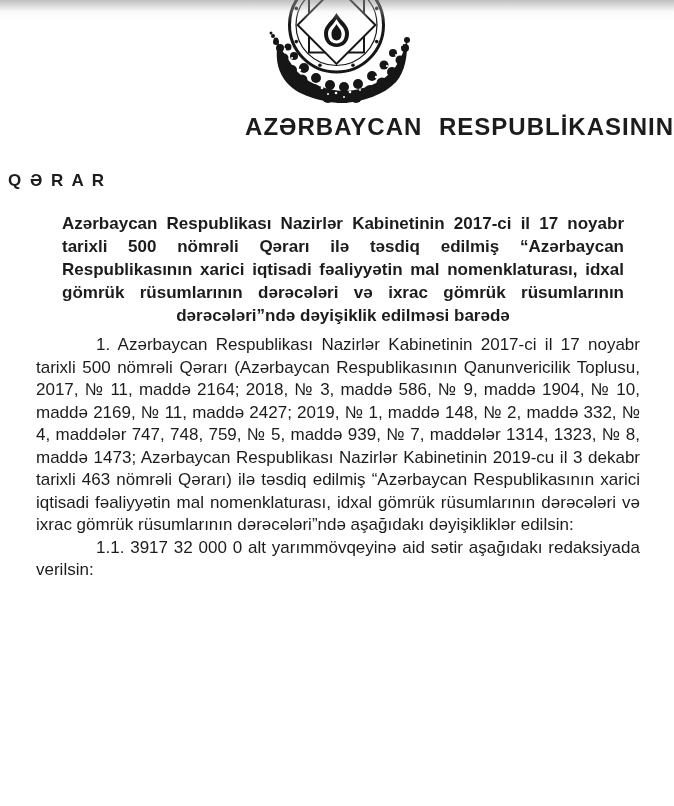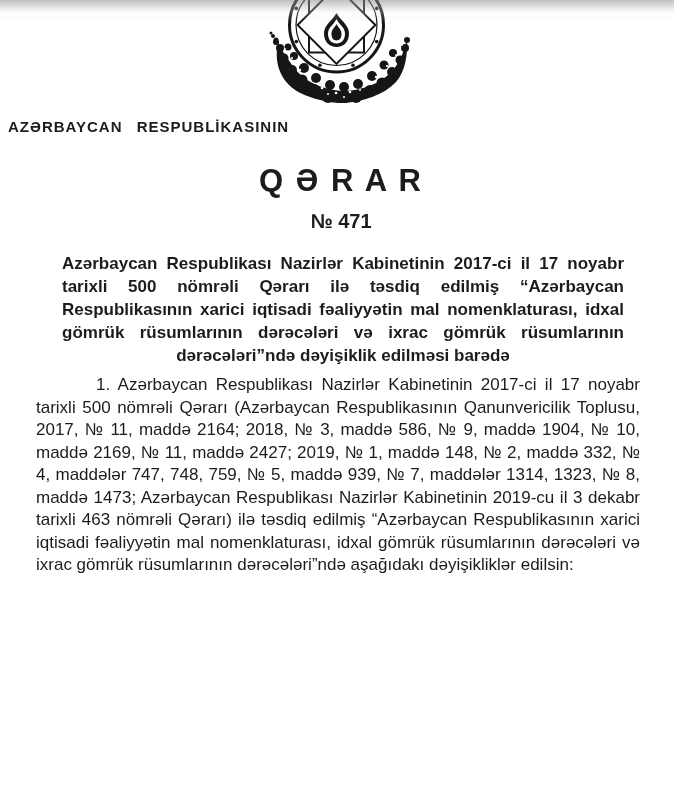--- a/index.html
+++ b/index.html
@@ -12,26 +12,26 @@
     color:#1c1c1c;
   }
   .top-shadow{
     position:absolute;top:0;left:0;width:100%;height:22px;
     background:linear-gradient(to bottom, rgba(140,140,140,0.55), rgba(240,240,240,0.25) 55%, rgba(255,255,255,0));
     pointer-events:none;z-index:5;
   }
   .emblem{position:absolute;top:0;left:250px;width:180px;height:103px;z-index:1;}
   .content{position:relative;z-index:2;}
   .institution{
-    margin:113px 0 0 8px;text-align:left;font-weight:bold;
-    font-size:15px;line-height:27px;white-space:nowrap;
+    margin:113px 0 0 8px;text-align:right;font-weight:bold;
+    font-size:24px;line-height:27px;white-space:nowrap;
   }
   .inst1{letter-spacing:1px;word-spacing:9px;}
   .inst2{letter-spacing:4.5px;word-spacing:14px;}
-  .decree-label{margin:29px 0 0 8px;text-align:center;font-weight:bold;font-size:31px;line-height:24px;letter-spacing:2px;}
+  .decree-label{margin:29px 0 0 8px;text-align:left;font-weight:bold;font-size:17px;line-height:24px;letter-spacing:2px;}
   .decree-number{margin:16px 0 0 8px;text-align:center;font-weight:bold;font-size:20px;line-height:24px;}
   .place-date{margin:7px 0 0 8px;text-align:center;font-weight:bold;font-size:20px;line-height:24px;}
   .doc-title{
     margin:19px 50px 0 62px;
     font-weight:bold;font-size:17px;line-height:23px;
     text-align:justify;text-align-last:center;
   }
   .bodytext{margin:7px 34px 0 36px;font-size:17px;line-height:22.5px;}
   .para{margin:0;text-indent:60px;text-align:justify;}
   .para b{font-weight:bold;}
@@ -118,23 +118,23 @@
   </div>
 
   <div class="content">
 
     <div class="institution">
       <div class="inst1">AZƏRBAYCAN RESPUBLİKASININ</div>
     </div>
 
     <div class="decree-label">Q Ə R A R</div>
 
-    <div class="decree-number">№ 471</div>
 
 
     <div class="doc-title">Azərbaycan Respublikası Nazirlər Kabinetinin 2017-ci il 17 noyabr tarixli 500 nömrəli Qərarı ilə təsdiq edilmiş “Azərbaycan Respublikasının xarici iqtisadi fəaliyyətin mal nomenklaturası, idxal gömrük rüsumlarının dərəcələri və ixrac gömrük rüsumlarının dərəcələri”ndə dəyişiklik edilməsi barədə</div>
 
     <div class="bodytext">
       <p class="para">1. Azərbaycan Respublikası Nazirlər Kabinetinin 2017-ci il 17 noyabr tarixli 500 nömrəli Qərarı (Azərbaycan Respublikasının Qanunvericilik Toplusu, 2017, № 11, maddə 2164; 2018, № 3, maddə 586, № 9, maddə 1904, № 10, maddə 2169, № 11, maddə 2427; 2019, № 1, maddə 148, № 2, maddə 332, № 4, maddələr 747, 748, 759, № 5, maddə 939, № 7, maddələr 1314, 1323, № 8, maddə 1473; Azərbaycan Respublikası Nazirlər Kabinetinin 2019-cu il 3 dekabr tarixli 463 nömrəli Qərarı) ilə təsdiq edilmiş “Azərbaycan Respublikasının xarici iqtisadi fəaliyyətin mal nomenklaturası, idxal gömrük rüsumlarının dərəcələri və ixrac gömrük rüsumlarının dərəcələri”ndə aşağıdakı dəyişikliklər edilsin:</p>
+      <p class="para">1.1. 3917 32 000 0 alt yarımmövqeyinə aid sətir aşağıdakı redaksiyada verilsin:</p>
     </div>
 
   </div>
 </div>
 
 </body></html>

